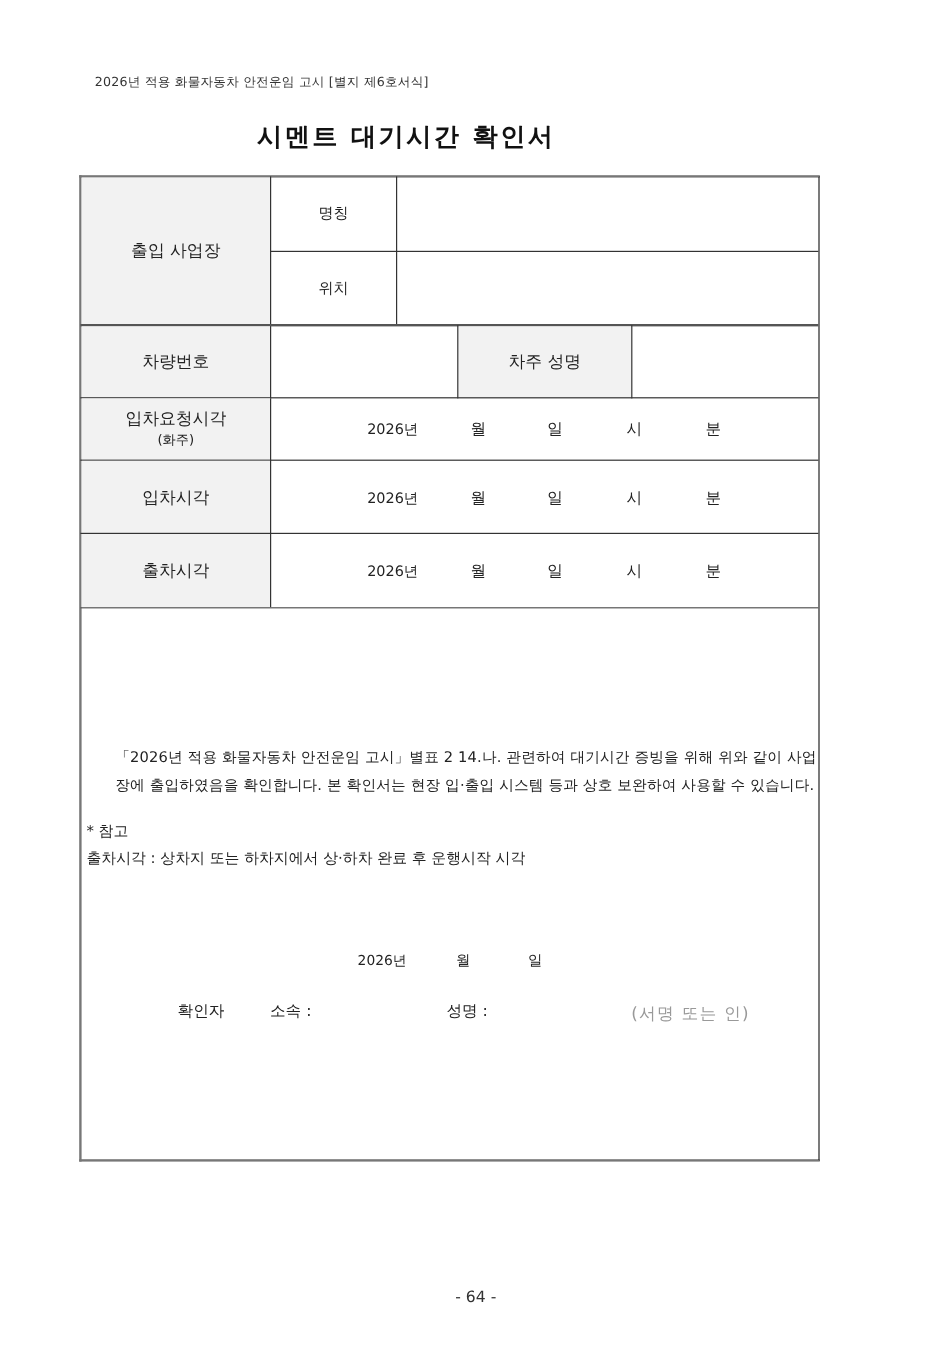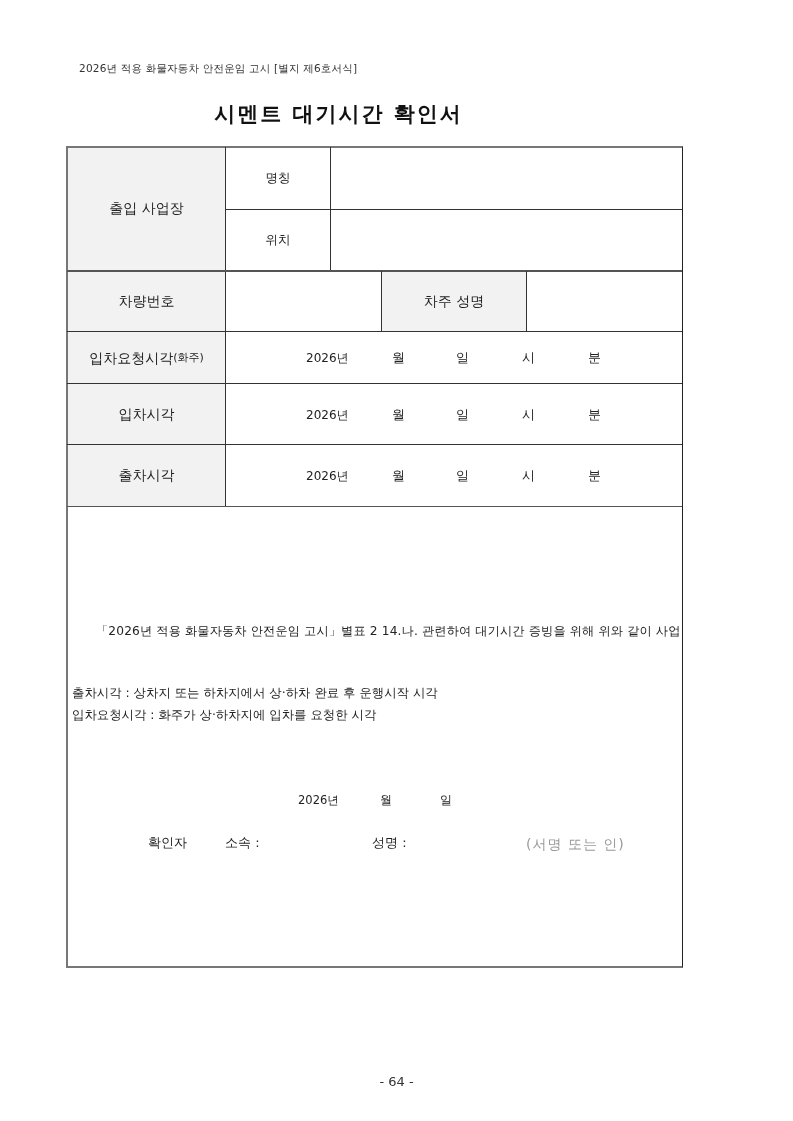--- a/index.html
+++ b/index.html
@@ -63,21 +63,21 @@
   <span>차주 성명</span>
 </div>
 <div class="cell" style="left:527px; top:272px; width:154px; height:60px;">
   <span></span>
 </div>
 <div class="line-v" style="left:381px; top:271px; height:61px;"></div>
 <div class="line-v" style="left:526px; top:271px; height:61px;"></div>
 <div class="line-h" style="left:67px; top:331px; width:615px;"></div>
 
 <div>
-  <div class="cell gray" style="left:68px; top:332px; width:157px; height:51px; flex-direction:row; line-height:18px;">
+  <div class="cell gray" style="left:68px; top:332px; width:157px; height:51px; flex-direction:column; line-height:18px;">
     <span>입차요청시각</span>
     <span class="sub-label">(화주)</span>
   </div>
   <div class="line-v" style="left:225px; top:332px; height:174px;"></div>
   <span class="time-label" style="left:306px; top:350px;">2026년</span>
   <span class="unit" style="left:392px; top:349px;">월</span>
   <span class="unit" style="left:456px; top:349px;">일</span>
   <span class="unit" style="left:522px; top:349px;">시</span>
   <span class="unit" style="left:588px; top:349px;">분</span>
 </div>
@@ -102,25 +102,26 @@
   <span class="time-label" style="left:306px; top:468px;">2026년</span>
   <span class="unit" style="left:392px; top:467px;">월</span>
   <span class="unit" style="left:456px; top:467px;">일</span>
   <span class="unit" style="left:522px; top:467px;">시</span>
   <span class="unit" style="left:588px; top:467px;">분</span>
 </div>
 <div class="line-h" style="left:67px; top:506px; width:615px; background:#555;"></div>
 
 <div class="body-text" style="top:620px; font-size:12.2px; letter-spacing:0.15px;margin-left:24px;">
   <div>「2026년 적용 화물자동차 안전운임 고시」별표 2 14.나. 관련하여 대기시간 증빙을 위해 위와 같이 사업</div>
+  <div>장에 출입하였음을 확인합니다. 본 확인서는 현장 입·출입 시스템 등과 상호 보완하여 사용할 수 있습니다.</div>
 </div>
 
 <div class="body-text" style="top:682px; line-height:21.5px; font-size:12.4px;">
+  <div>* 참고</div>
   <div>출차시각 : 상차지 또는 하차지에서 상·하차 완료 후 운행시작 시각</div>
-  <div>입차요청시각 : 화주가 상·하차지에 입차를 요청한 시각</div>
 </div>
 
 <span class="time-label" style="left:298px; top:793px; font-size:11.5px;">2026년</span>
 <span class="unit" style="left:380px; top:792px; font-size:12px;">월</span>
 <span class="unit" style="left:440px; top:792px; font-size:12px;">일</span>
 
 <span class="sig" style="left:148px; top:834px;">확인자</span>
 <span class="sig" style="left:225px; top:834px;">소속 :</span>
 <span class="sig" style="left:372px; top:834px;">성명 :</span>
 <span class="sig-hint" style="left:526px; top:836px;">(서명 또는 인)</span>

